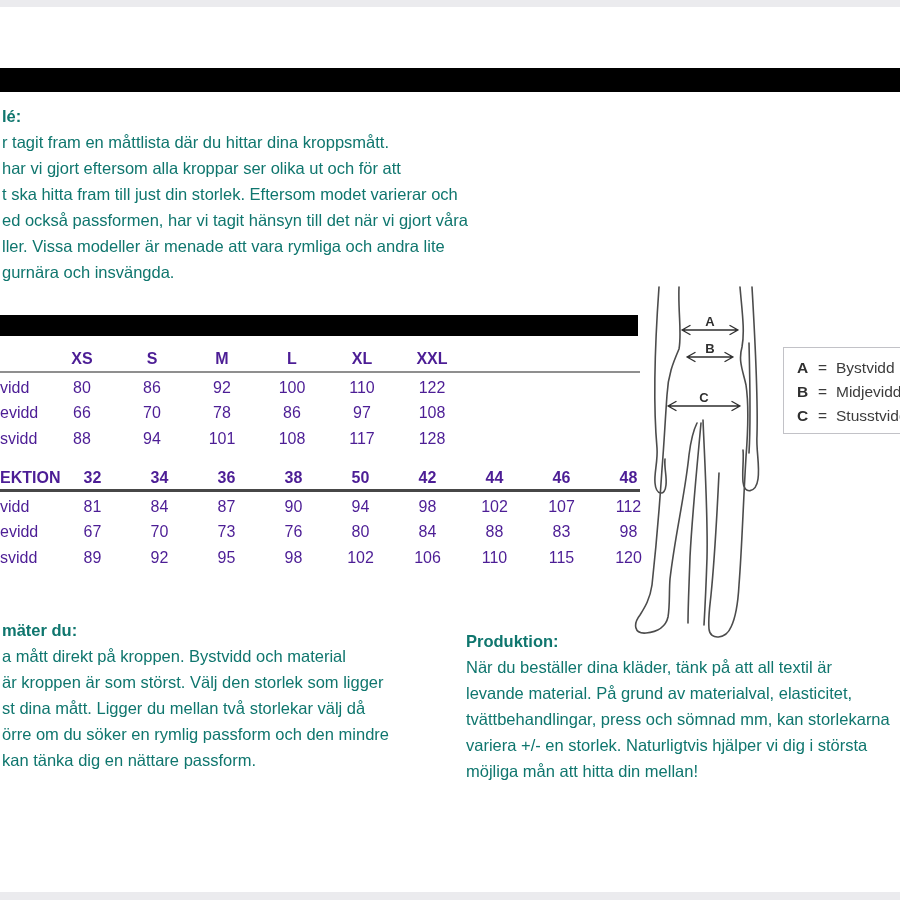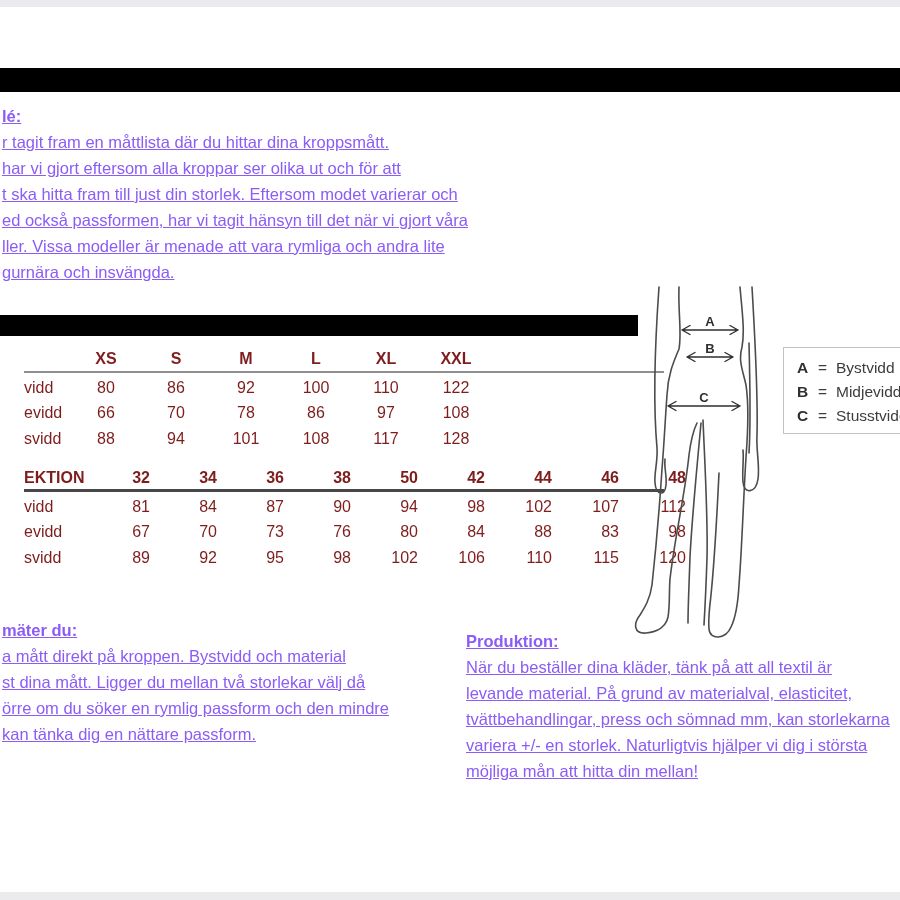--- a/index.html
+++ b/index.html
@@ -5,35 +5,35 @@
   html,body{margin:0;padding:0;background:#fff;}
   .page{position:relative;width:900px;height:900px;background:#ffffff;overflow:hidden;
         font-family:"Liberation Sans",sans-serif;color:#2b2b2b;}
   .strip{position:absolute;left:0;width:900px;background:#ebebee;}
   .strip.top{top:0;height:7px;}
   .strip.bottom{top:892px;height:8px;}
   .bar{position:absolute;background:#000;}
   .bar-top{left:0;top:68px;width:900px;height:24px;}
   .bar-table{left:0;top:315px;width:638px;height:21px;}
 
-  .txtblock{position:absolute;font-size:16.5px;line-height:26px;white-space:nowrap;color:#8b5cf6;text-decoration:underline;}
+  .txtblock{position:absolute;font-size:16.5px;line-height:26px;white-space:nowrap;color:#0f766e;}
   .txtblock .h{font-weight:bold;}
   .intro{left:2px;top:103px;}
   .measure{left:2px;top:617px;}
   .produktion{left:466px;top:628px;width:434px;overflow:hidden;}
 
-  .tbl{position:absolute;left:0;font-size:16px;color:#7f1d1d;padding-left:24px;}
+  .tbl{position:absolute;left:0;font-size:16px;color:#4c1d95;}
   .t1{top:348px;width:660px;}
   .t2{top:467px;width:670px;}
   .trow{display:flex;align-items:center;height:25.5px;white-space:nowrap;}
   .thead{height:22px;font-weight:bold;}
   .t1 .lab{width:47px;text-align:left;}
   .t1 .c{width:70px;text-align:center;}
   .t2 .lab{width:59px;text-align:left;}
-  .t2 .c{width:67px;text-align:right;}
+  .t2 .c{width:67px;text-align:center;}
   .hline{height:2px;background:#8f8f8f;width:640px;margin:1px 0 2px;}
   .hline2{height:3px;background:#474747;width:640px;margin:0 0 2px;}
 
   .legend{position:absolute;left:783px;top:347px;width:130px;height:87px;box-sizing:border-box;
           border:1.5px solid #c2c2c7;background:#fff;padding:8px 0 0 13px;font-size:15.5px;color:#3c3c3c;}
   .lrow{display:flex;align-items:center;height:24px;white-space:nowrap;}
   .lrow .lt{font-weight:bold;width:21px;color:#2f2f2f;}
   .lrow .eq{width:18px;}
 
   .figure{position:absolute;left:628px;top:283px;width:152px;height:372px;}
@@ -185,20 +185,21 @@
     <div class="lrow">
       <span class="lt">C</span>
       <span class="eq">=</span>
       <span>Stusstvidd</span>
     </div>
   </div>
 
   <div class="txtblock measure">
     <div class="h">mäter du:</div>
     <div>a mått direkt på kroppen. Bystvidd och material</div>
+    <div>är kroppen är som störst. Välj den storlek som ligger</div>
     <div>st dina mått. Ligger du mellan två storlekar välj då</div>
     <div>örre om du söker en rymlig passform och den mindre</div>
     <div>kan tänka dig en nättare passform.</div>
   </div>
 
   <div class="txtblock produktion">
     <div class="h">Produktion:</div>
     <div>När du beställer dina kläder, tänk på att all textil är</div>
     <div>levande material. På grund av materialval, elasticitet,</div>
     <div>tvättbehandlingar, press och sömnad mm, kan storlekarna</div>

